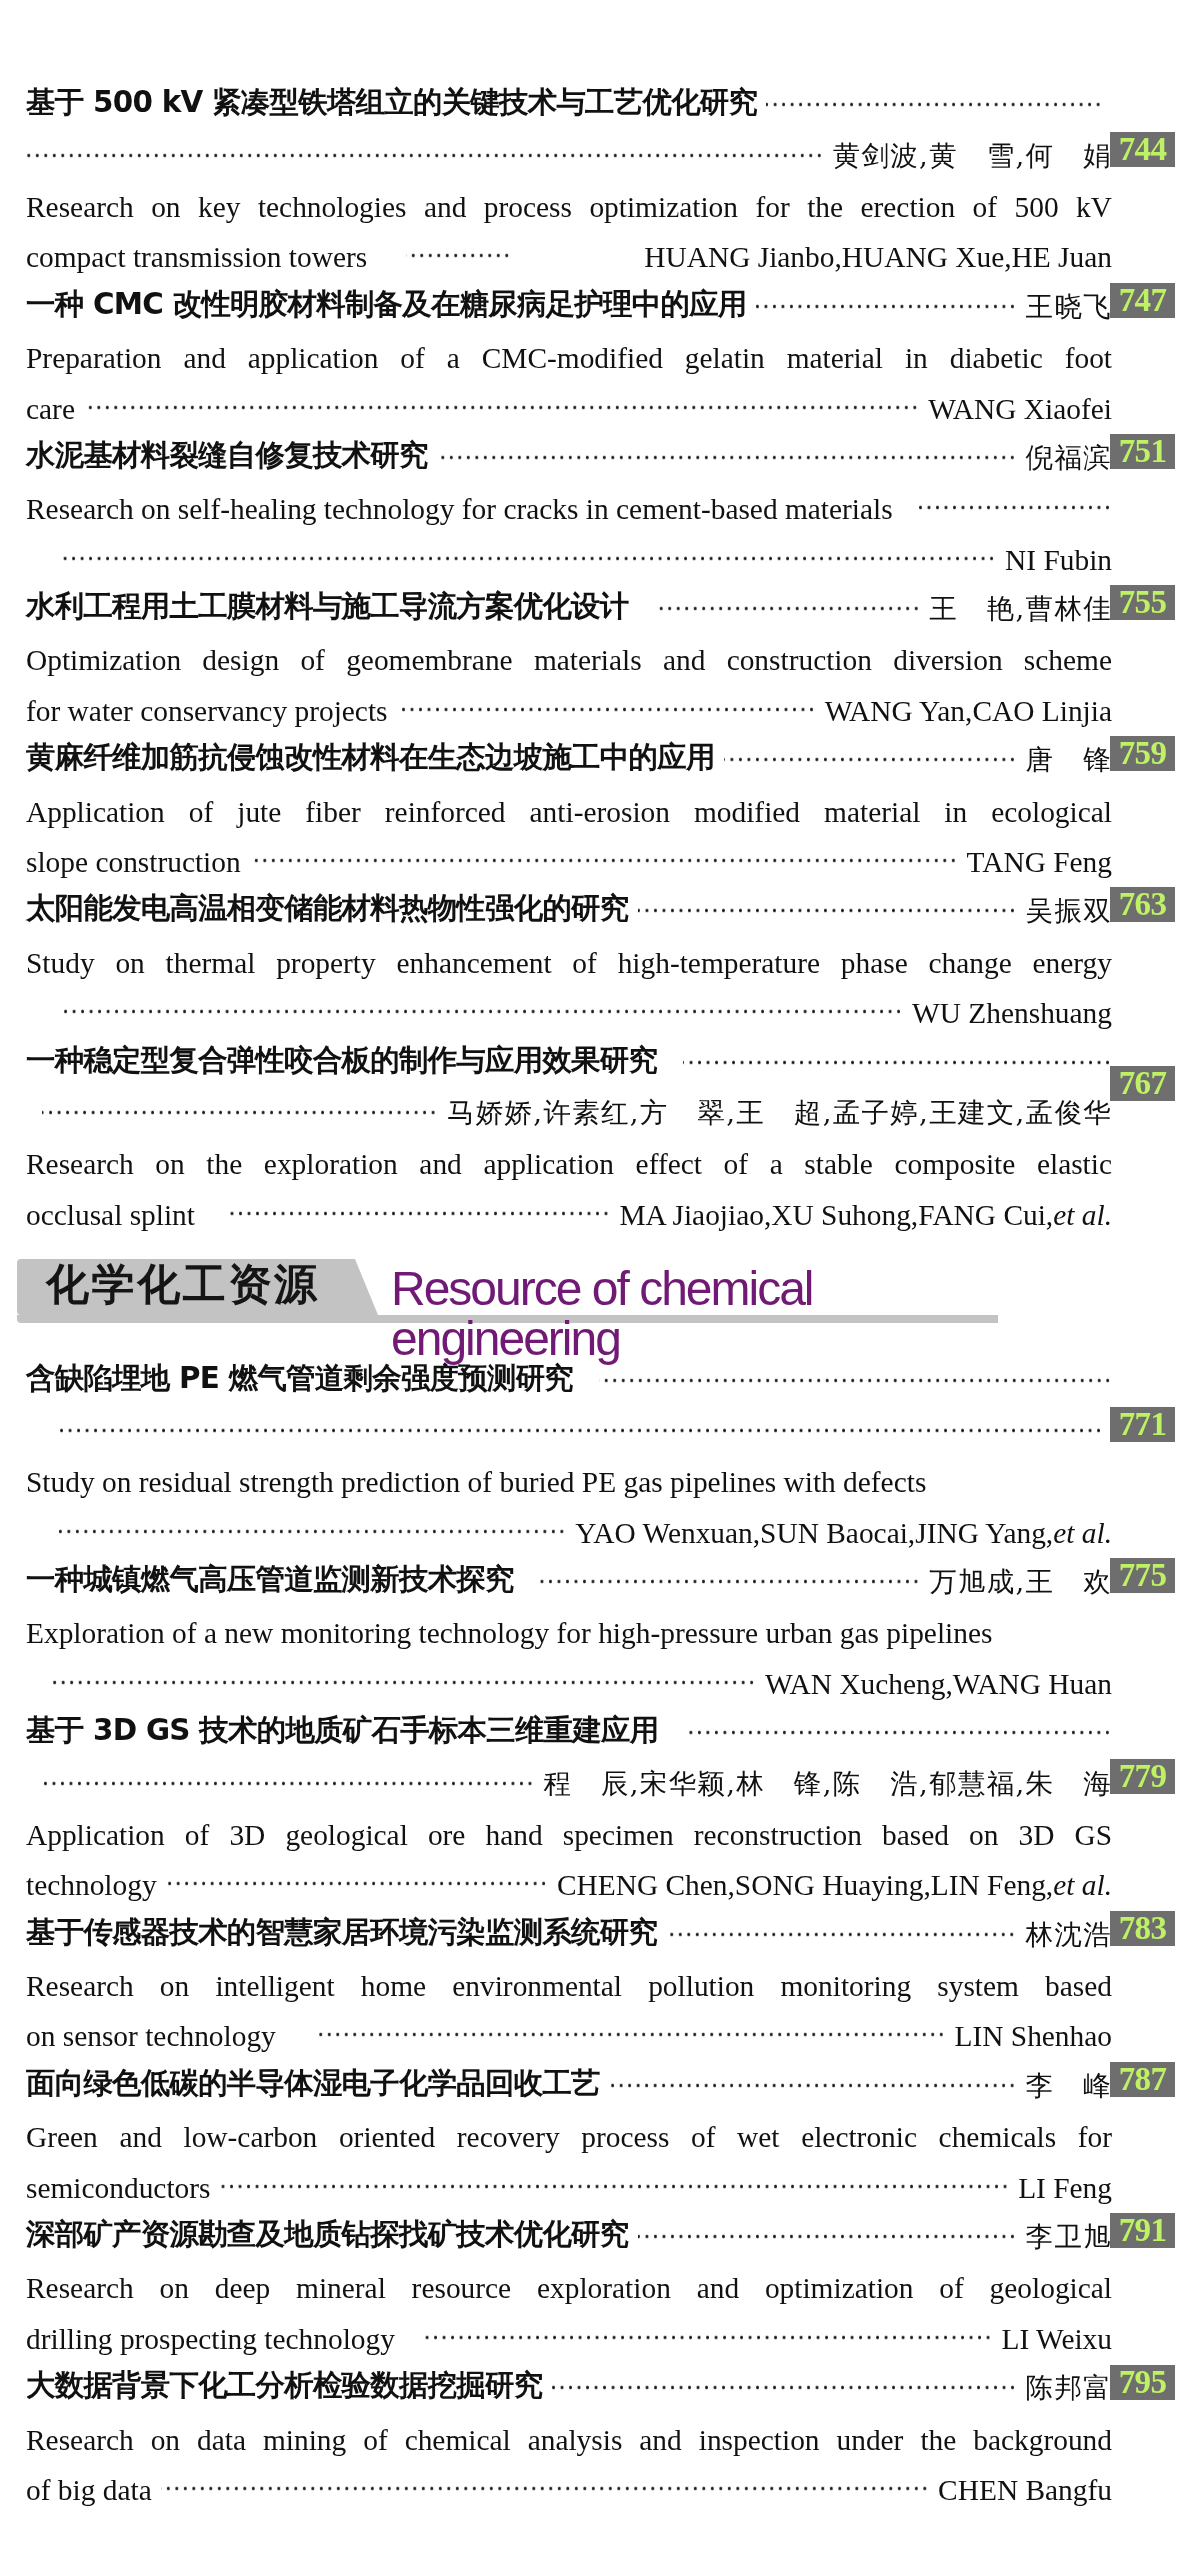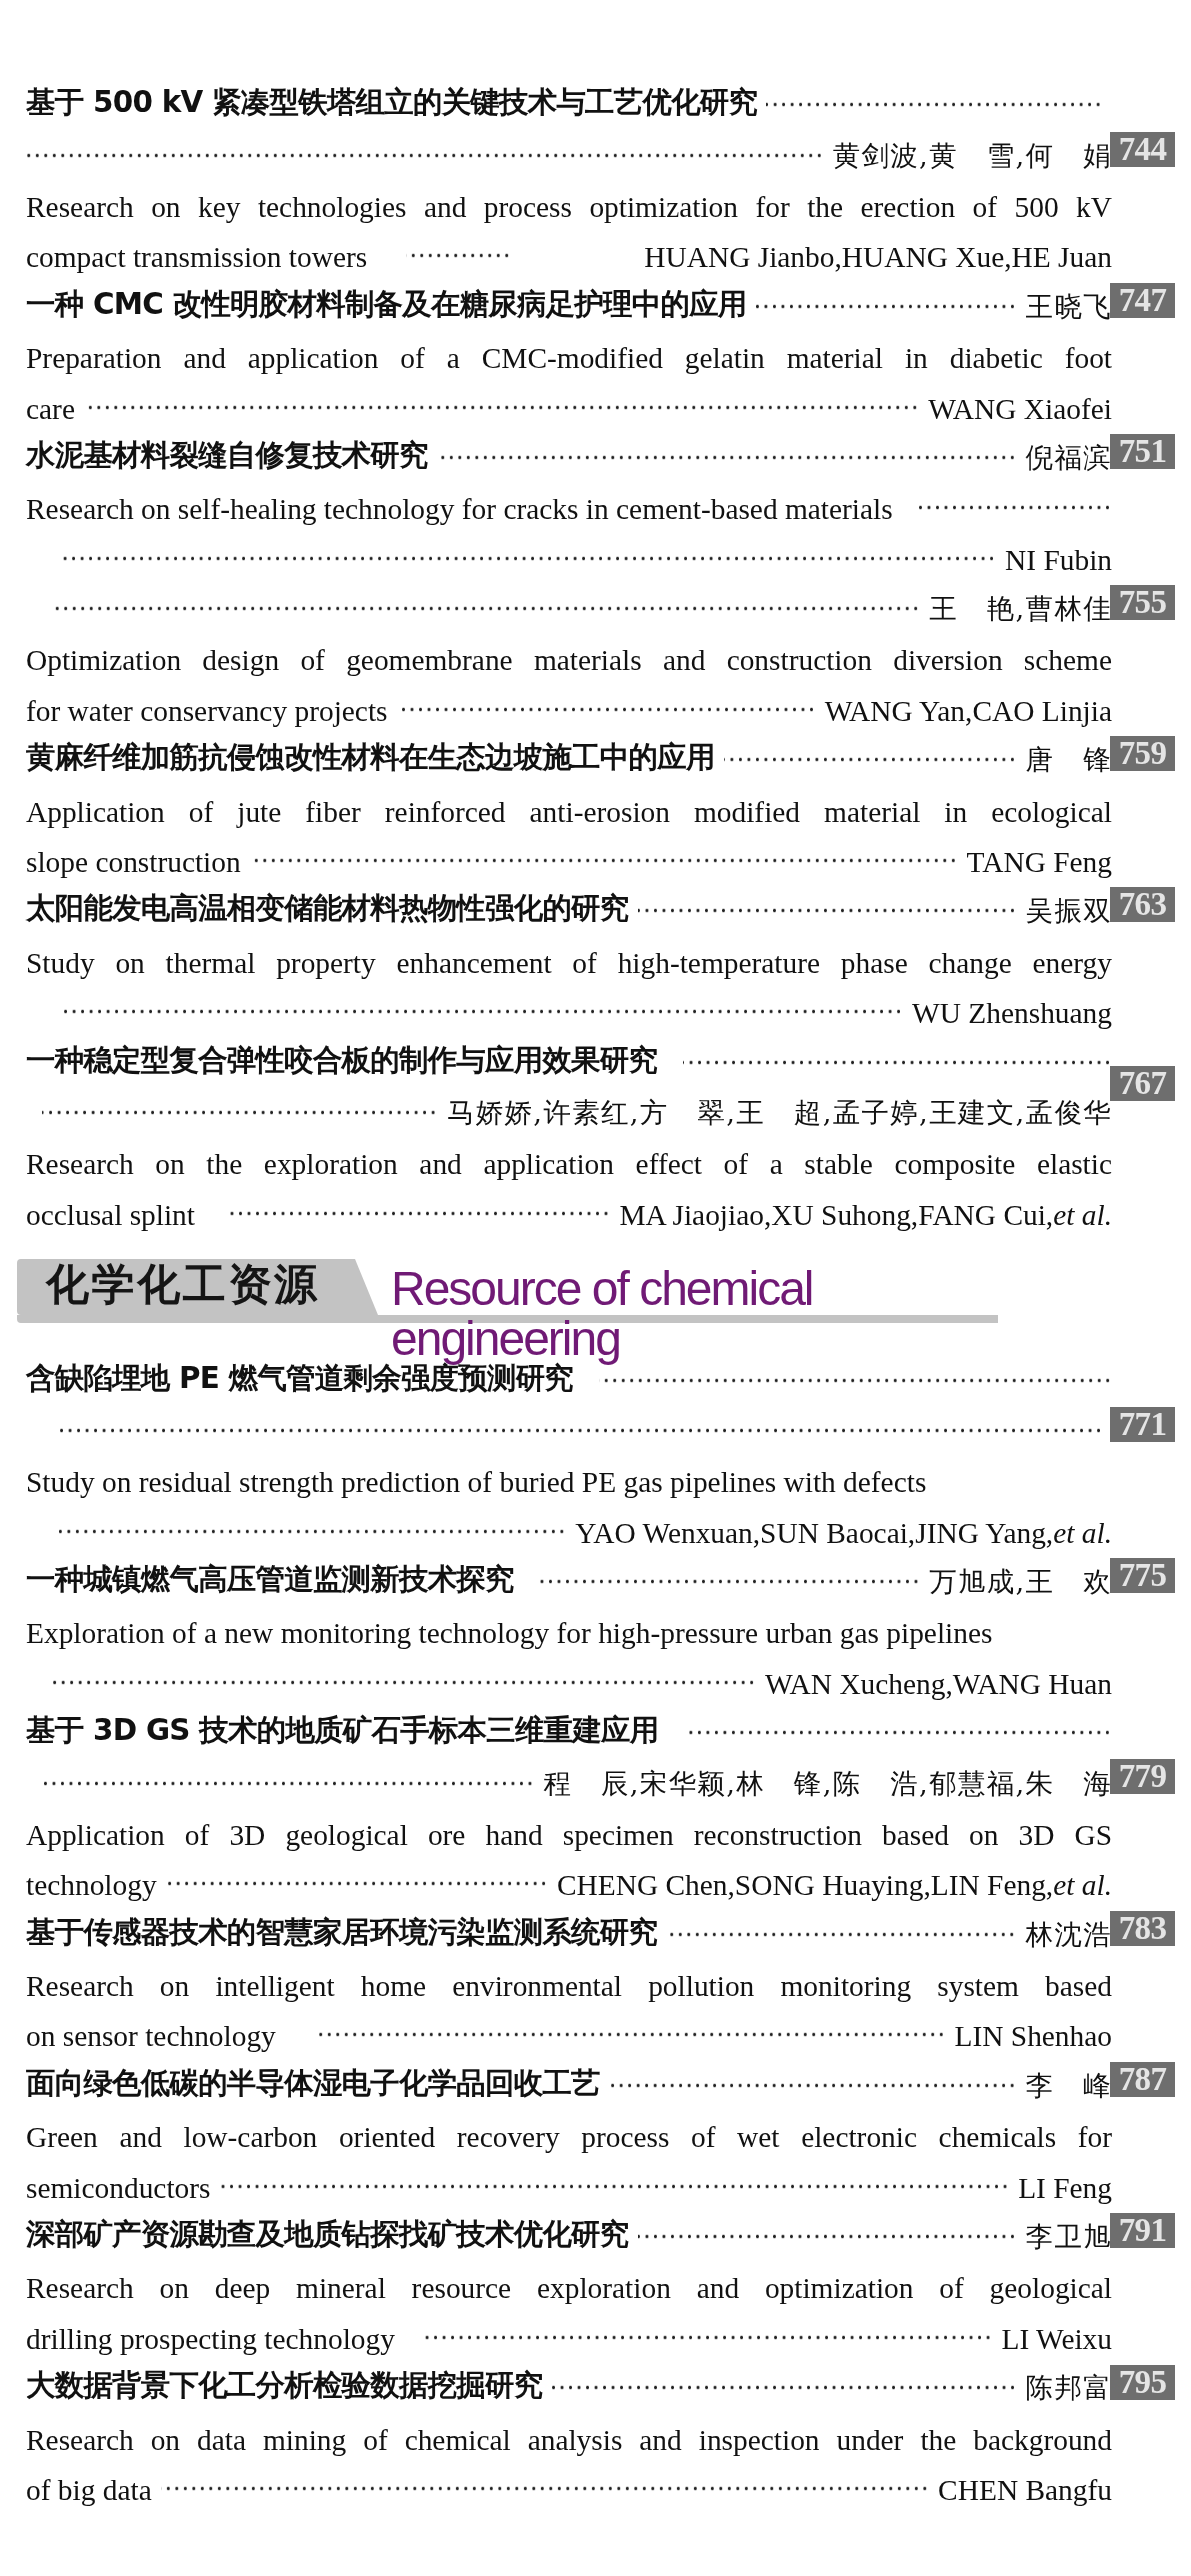--- a/index.html
+++ b/index.html
@@ -7,21 +7,21 @@
   .row{position:absolute;left:26px;width:1086px;height:50px;display:flex;align-items:flex-end;white-space:nowrap;}
   .zh-title{font-family:"DejaVu Sans",sans-serif;font-weight:bold;font-size:29.4px;letter-spacing:-0.7px;}
   .en{font-family:"Liberation Serif",serif;font-size:29.4px;letter-spacing:0px;}
   .zh-auth{font-family:"DejaVu Serif",serif;font-size:27.5px;letter-spacing:1.3px;}
   .en-auth{font-family:"Liberation Serif",serif;font-size:29.4px;}
   .lead{flex:1 1 auto;height:6.5px;margin:0 9.2px;align-self:center;position:relative;top:6.5px;
         background-image:radial-gradient(circle,#222 1.4px,transparent 1.7px);
         background-size:8.5px 6.5px;background-repeat:repeat-x;background-position:right center;}
   .right{flex:0 0 auto;}
   .justify{width:1086px;text-align:justify;text-align-last:justify;display:block;}
-  .pbox{position:absolute;left:1110px;width:65px;height:35px;background:#6e6e6e;color:#e5e5e5;
+  .pbox{position:absolute;left:1110px;width:65px;height:35px;background:#6e6e6e;color:#bef264;
         font-family:"Liberation Serif",serif;font-weight:bold;font-size:33px;line-height:35px;text-align:center;letter-spacing:-0.7px;}
   .section{position:absolute;left:17px;top:1259px;width:981px;height:65px;}
   .section .grey{position:absolute;left:0;top:0;width:361px;height:56px;background:#c3c3c3;
         clip-path:polygon(0 0,338px 0,361px 56px,0 56px);border-radius:3.9px 0 0 3.9px;}
   .section .bar{position:absolute;left:0;top:56px;width:981px;height:7.9px;background:#c3c3c3;border-radius:0 0 0 3.9px;}
   .section .zh{position:absolute;left:29px;top:5.2px;font-family:Liberation Mono, monospace;font-weight:bold;font-size:43px;line-height:47px;color:#151515;letter-spacing:2.6px;}
   .section .en{position:absolute;left:374px;top:5.2px;font-family:"Liberation Sans",sans-serif;font-size:48px;line-height:50px;color:#701a75;letter-spacing:-2px;}
   .it{font-style:italic;}
 </style>
 </head>
@@ -76,20 +76,21 @@
     <span class="lead" style="margin-left:23.6px;margin-right:0"></span>
   </div>
   <div class="row" style="top:527px">
     <span class="lead" style="margin-left:33px"></span>
     <span class="en-auth right">NI Fubin</span>
   </div>
 </div>
 
 <div>
   <div class="row" style="top:577px">
+    <span class="zh-title">水利工程用土工膜材料与施工导流方案优化设计</span>
     <span class="lead" style="margin-left:26px"></span>
     <span class="zh-auth right">王　艳,曹林佳</span>
   </div>
   <div class="pbox" style="top:585px">755</div>
   <div class="row" style="top:627px">
     <span class="en justify">Optimization design of geomembrane materials and construction diversion scheme</span>
   </div>
   <div class="row" style="top:678px">
     <span class="en">for water conservancy projects</span>
     <span class="lead"></span>

